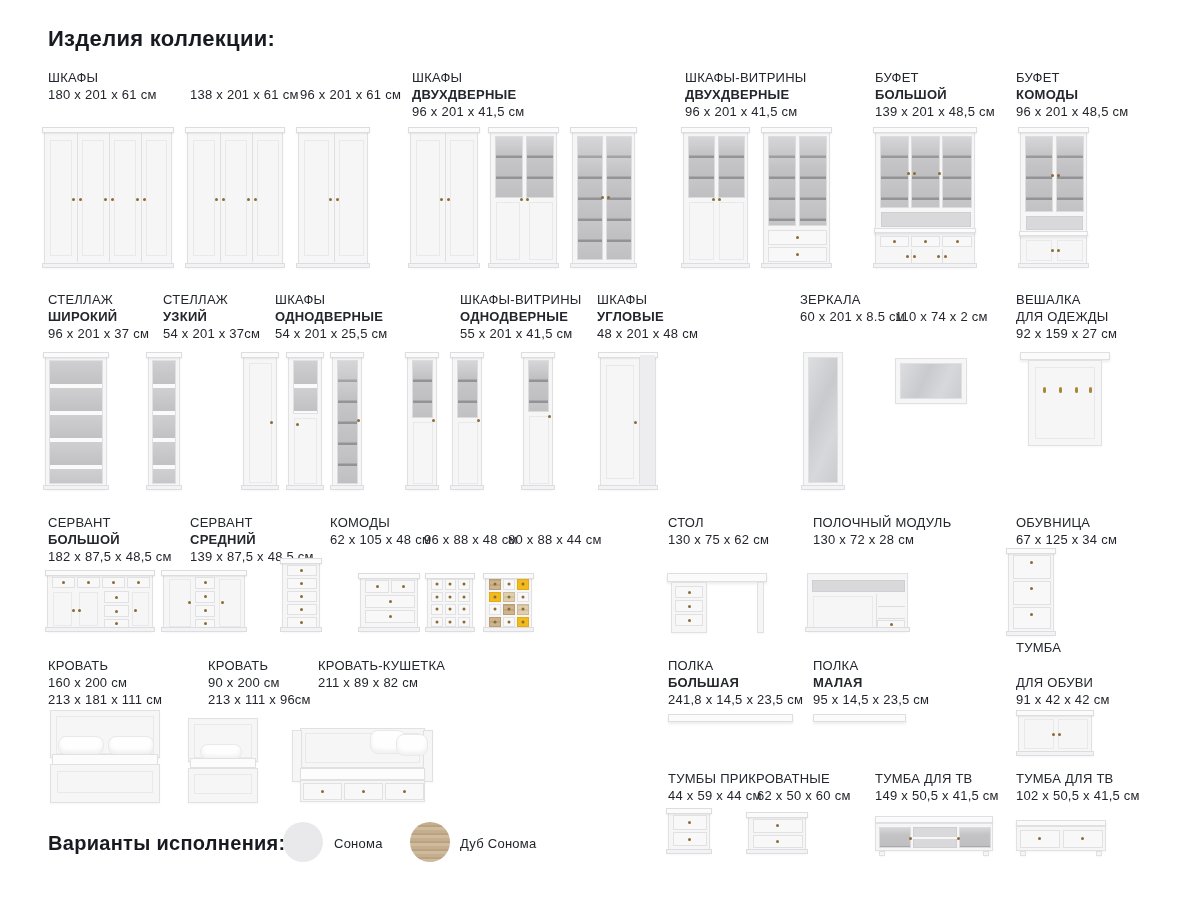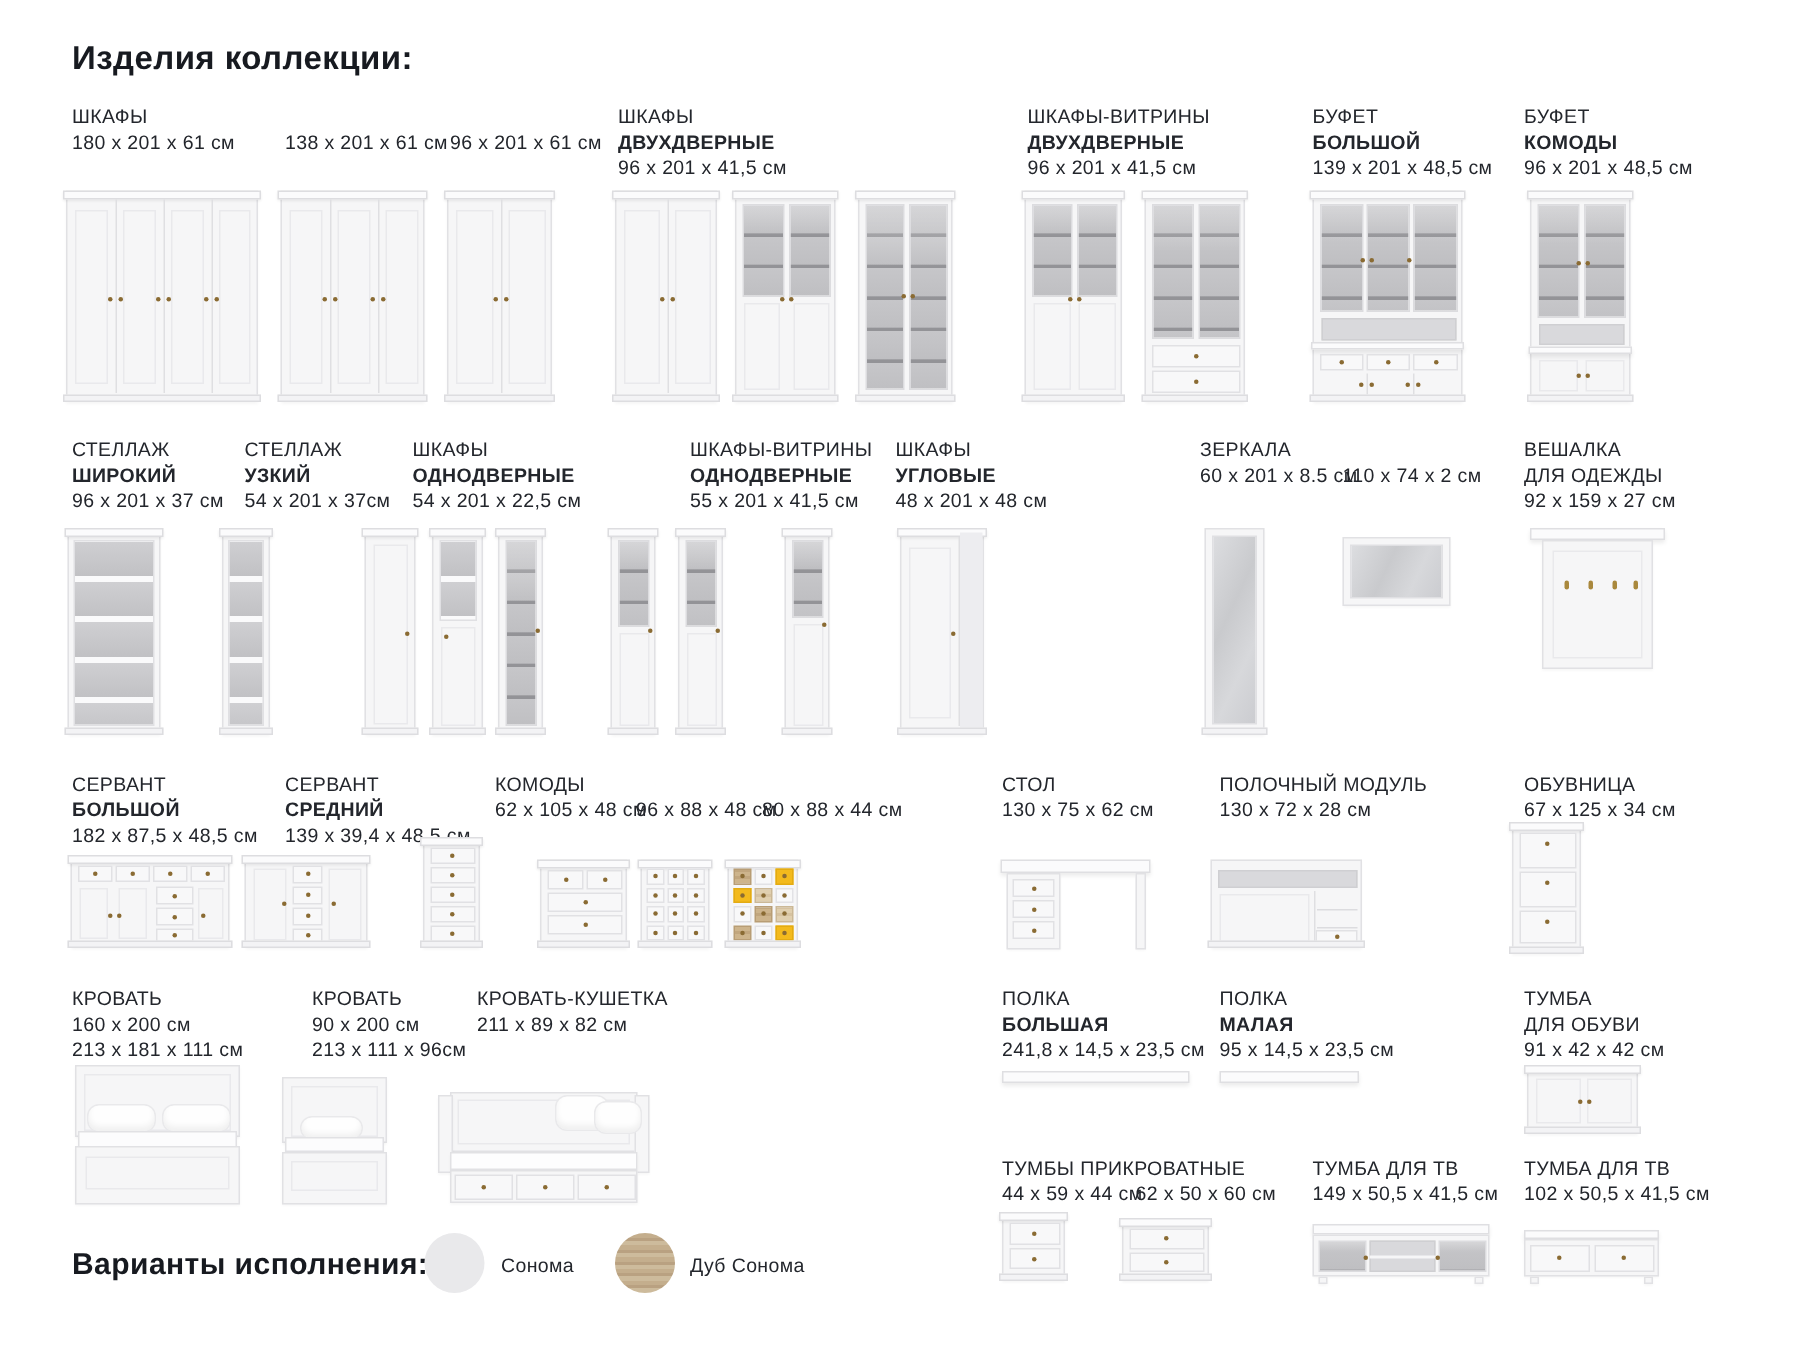--- a/index.html
+++ b/index.html
@@ -193,21 +193,21 @@
   <div class="t" style="left:48px;top:292px">СТЕЛЛАЖ</div>
   <div class="t b" style="left:48px;top:309px">ШИРОКИЙ</div>
   <div class="t" style="left:48px;top:326px">96 x 201 x 37 см</div>
 
   <div class="t" style="left:163px;top:292px">СТЕЛЛАЖ</div>
   <div class="t b" style="left:163px;top:309px">УЗКИЙ</div>
   <div class="t" style="left:163px;top:326px">54 x 201 x 37см</div>
 
   <div class="t" style="left:275px;top:292px">ШКАФЫ</div>
   <div class="t b" style="left:275px;top:309px">ОДНОДВЕРНЫЕ</div>
-  <div class="t" style="left:275px;top:326px">54 x 201 x 22,5 см</div>
+  <div class="t" style="left:275px;top:326px">54 x 201 x 25,5 см</div>
 
   <div class="t" style="left:460px;top:292px">ШКАФЫ-ВИТРИНЫ</div>
   <div class="t b" style="left:460px;top:309px">ОДНОДВЕРНЫЕ</div>
   <div class="t" style="left:460px;top:326px">55 x 201 x 41,5 см</div>
 
   <div class="t" style="left:597px;top:292px">ШКАФЫ</div>
   <div class="t b" style="left:597px;top:309px">УГЛОВЫЕ</div>
   <div class="t" style="left:597px;top:326px">48 x 201 x 48 см</div>
 
   <div class="t" style="left:800px;top:292px">ЗЕРКАЛА</div>
@@ -293,21 +293,21 @@
         <span class="hook" style="left:60px;top:26px"></span>
     </div>
   </div>
 
   <div class="t" style="left:48px;top:515px">СЕРВАНТ</div>
   <div class="t b" style="left:48px;top:532px">БОЛЬШОЙ</div>
   <div class="t" style="left:48px;top:549px">182 x 87,5 x 48,5 см</div>
 
   <div class="t" style="left:190px;top:515px">СЕРВАНТ</div>
   <div class="t b" style="left:190px;top:532px">СРЕДНИЙ</div>
-  <div class="t" style="left:190px;top:549px">139 x 39,4 x 48,5 см</div>
+  <div class="t" style="left:190px;top:549px">139 x 87,5 x 48,5 см</div>
 
   <div class="t" style="left:330px;top:515px">КОМОДЫ</div>
   <div class="t" style="left:330px;top:532px">62 x 105 x 48 см</div>
   <div class="t" style="left:424px;top:532px">96 x 88 x 48 см</div>
   <div class="t" style="left:508px;top:532px">80 x 88 x 44 см</div>
 
   <div class="t" style="left:668px;top:515px">СТОЛ</div>
   <div class="t" style="left:668px;top:532px">130 x 75 x 62 см</div>
 
   <div class="t" style="left:813px;top:515px">ПОЛОЧНЫЙ МОДУЛЬ</div>
@@ -463,21 +463,21 @@
   <div class="t" style="left:318px;top:675px">211 x 89 x 82 см</div>
 
   <div class="t" style="left:668px;top:658px">ПОЛКА</div>
   <div class="t b" style="left:668px;top:675px">БОЛЬШАЯ</div>
   <div class="t" style="left:668px;top:692px">241,8 x 14,5 x 23,5 см</div>
 
   <div class="t" style="left:813px;top:658px">ПОЛКА</div>
   <div class="t b" style="left:813px;top:675px">МАЛАЯ</div>
   <div class="t" style="left:813px;top:692px">95 x 14,5 x 23,5 см</div>
 
-  <div class="t" style="left:1016px;top:658px">ТУМБА</div>
+  <div class="t" style="left:1016px;top:640px">ТУМБА</div>
   <div class="t" style="left:1016px;top:675px">ДЛЯ ОБУВИ</div>
   <div class="t" style="left:1016px;top:692px">91 x 42 x 42 см</div>
 
   <div style="position:absolute;left:50px;top:710px;width:110px;height:93px">
     <div class="f" style="left:0;top:0;width:110px;height:48px">
         <div class="pn" style="left:5px;top:5px;width:98px;height:38px"></div>
       </div>
     <div class="pil" style="left:8px;top:26px;width:44px;height:17px"></div>
     <div class="pil" style="left:58px;top:26px;width:44px;height:17px"></div>
     <div class="f" style="left:2px;top:44px;width:106px;height:11px;background:#fcfcfd"></div>

